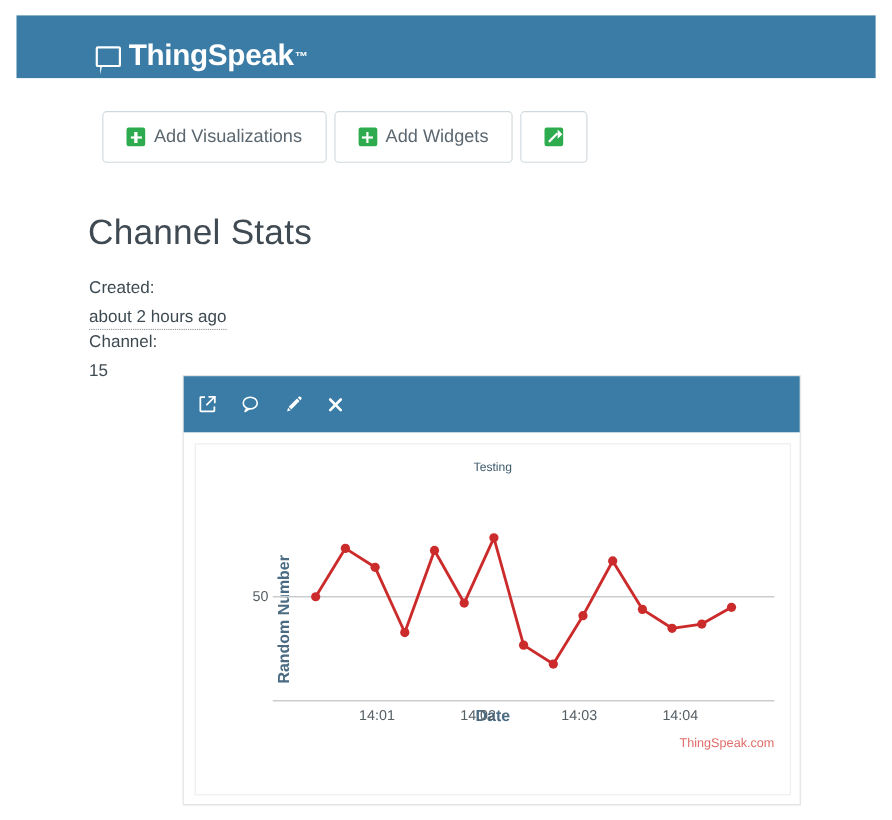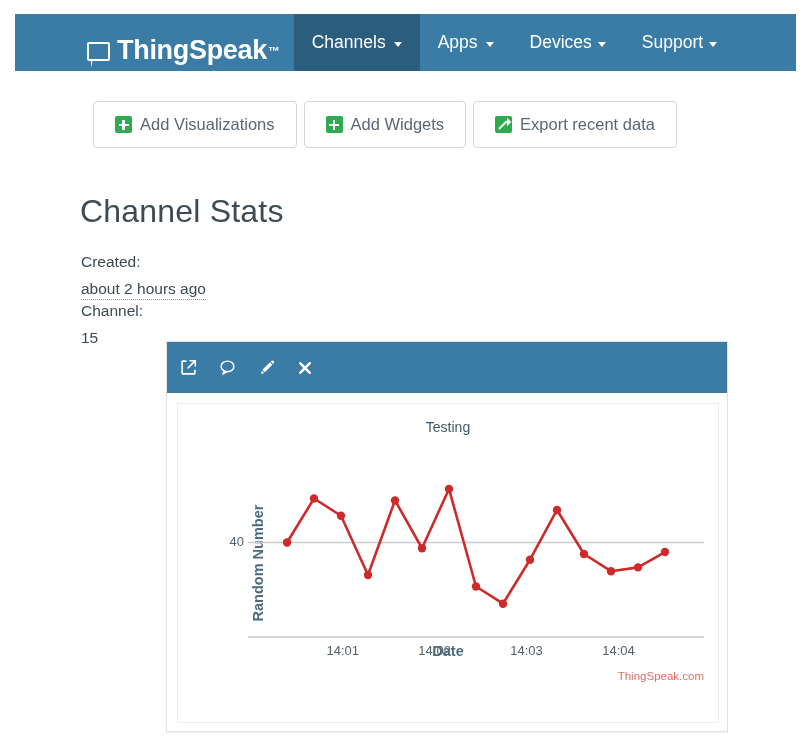--- a/index.html
+++ b/index.html
@@ -221,21 +221,21 @@
     height: 320px;
     background: #ffffff;
     border: 1px solid #ededed;
   }
 
   .chart-title {
     position: absolute;
     left: 0; right: 0;
     top: 15px;
     text-align: center;
-    font-size: 14px;
+    font-size: 11px;
     color: #3d5a6c;
     font-weight: normal;
   }
   .y-axis-label {
     position: absolute;
     left: 22px;
     top: 50%;
     transform: translateY(-50%) rotate(-90deg);
     transform-origin: center;
     font-size: 14.5px;
@@ -277,52 +277,33 @@
 </style>
 </head>
 <body>
 
 <div class="navbar">
   <div class="brand">
     <span class="brand-bubble"></span>
     <span class="brand-name">ThingSpeak</span>
     <span class="brand-tm">™</span>
   </div>
-  <div class="nav-items">
-    <div class="nav-item active">
-      <span>Channels</span>
-      <span class="caret spaced"></span>
-    </div>
-    <div class="nav-item">
-      <span>Apps</span>
-      <span class="caret spaced"></span>
-    </div>
-    <div class="nav-item">
-      <span>Devices</span>
-      <span class="caret"></span>
-    </div>
-    <div class="nav-item">
-      <span>Support</span>
-      <span class="caret"></span>
-    </div>
-  </div>
 </div>
 
 <div class="actions">
   <div class="btn">
     <span class="gicon plus"></span>
     <span>Add Visualizations</span>
   </div>
   <div class="btn">
     <span class="gicon plus"></span>
     <span>Add Widgets</span>
   </div>
   <div class="btn">
     <span class="gicon arrow"></span>
-    <span>Export recent data</span>
   </div>
 </div>
 
 <div class="stats-title">Channel Stats</div>
 <div class="stats-lines">
   <div class="stat-row">
     <span class="stat-label">Created:</span>
     <span class="dotted">about 2 hours ago</span>
   </div>
   <div class="stat-row">
@@ -381,21 +362,21 @@
         <circle cx="298" cy="182.4875" r="4.2" fill="#cc2b2b"></circle>
         <circle cx="325" cy="199.70000000000002" r="4.2" fill="#cc2b2b"></circle>
         <circle cx="352" cy="155.7125" r="4.2" fill="#cc2b2b"></circle>
         <circle cx="379" cy="105.9875" r="4.2" fill="#cc2b2b"></circle>
         <circle cx="406" cy="149.975" r="4.2" fill="#cc2b2b"></circle>
         <circle cx="433" cy="167.1875" r="4.2" fill="#cc2b2b"></circle>
         <circle cx="460" cy="163.3625" r="4.2" fill="#cc2b2b"></circle>
         <circle cx="487" cy="148.0625" r="4.2" fill="#cc2b2b"></circle>
       </svg>
     <div id="ytick-layer">
-        <div class="y-tick" style="left: 30px; width: 36px; top: 129.5px;">40</div>
+        <div class="y-tick" style="left: 30px; width: 36px; top: 129.5px;">50</div>
       </div>
     <div id="xtick-layer">
         <div class="x-tick" style="left: 164.723px; top: 239px;">14:01</div>
         <div class="x-tick" style="left: 256.638px; top: 239px;">14:02</div>
         <div class="x-tick" style="left: 348.553px; top: 239px;">14:03</div>
         <div class="x-tick" style="left: 440.468px; top: 239px;">14:04</div>
       </div>
     <div class="watermark">ThingSpeak.com</div>
   </div>
 </div>

